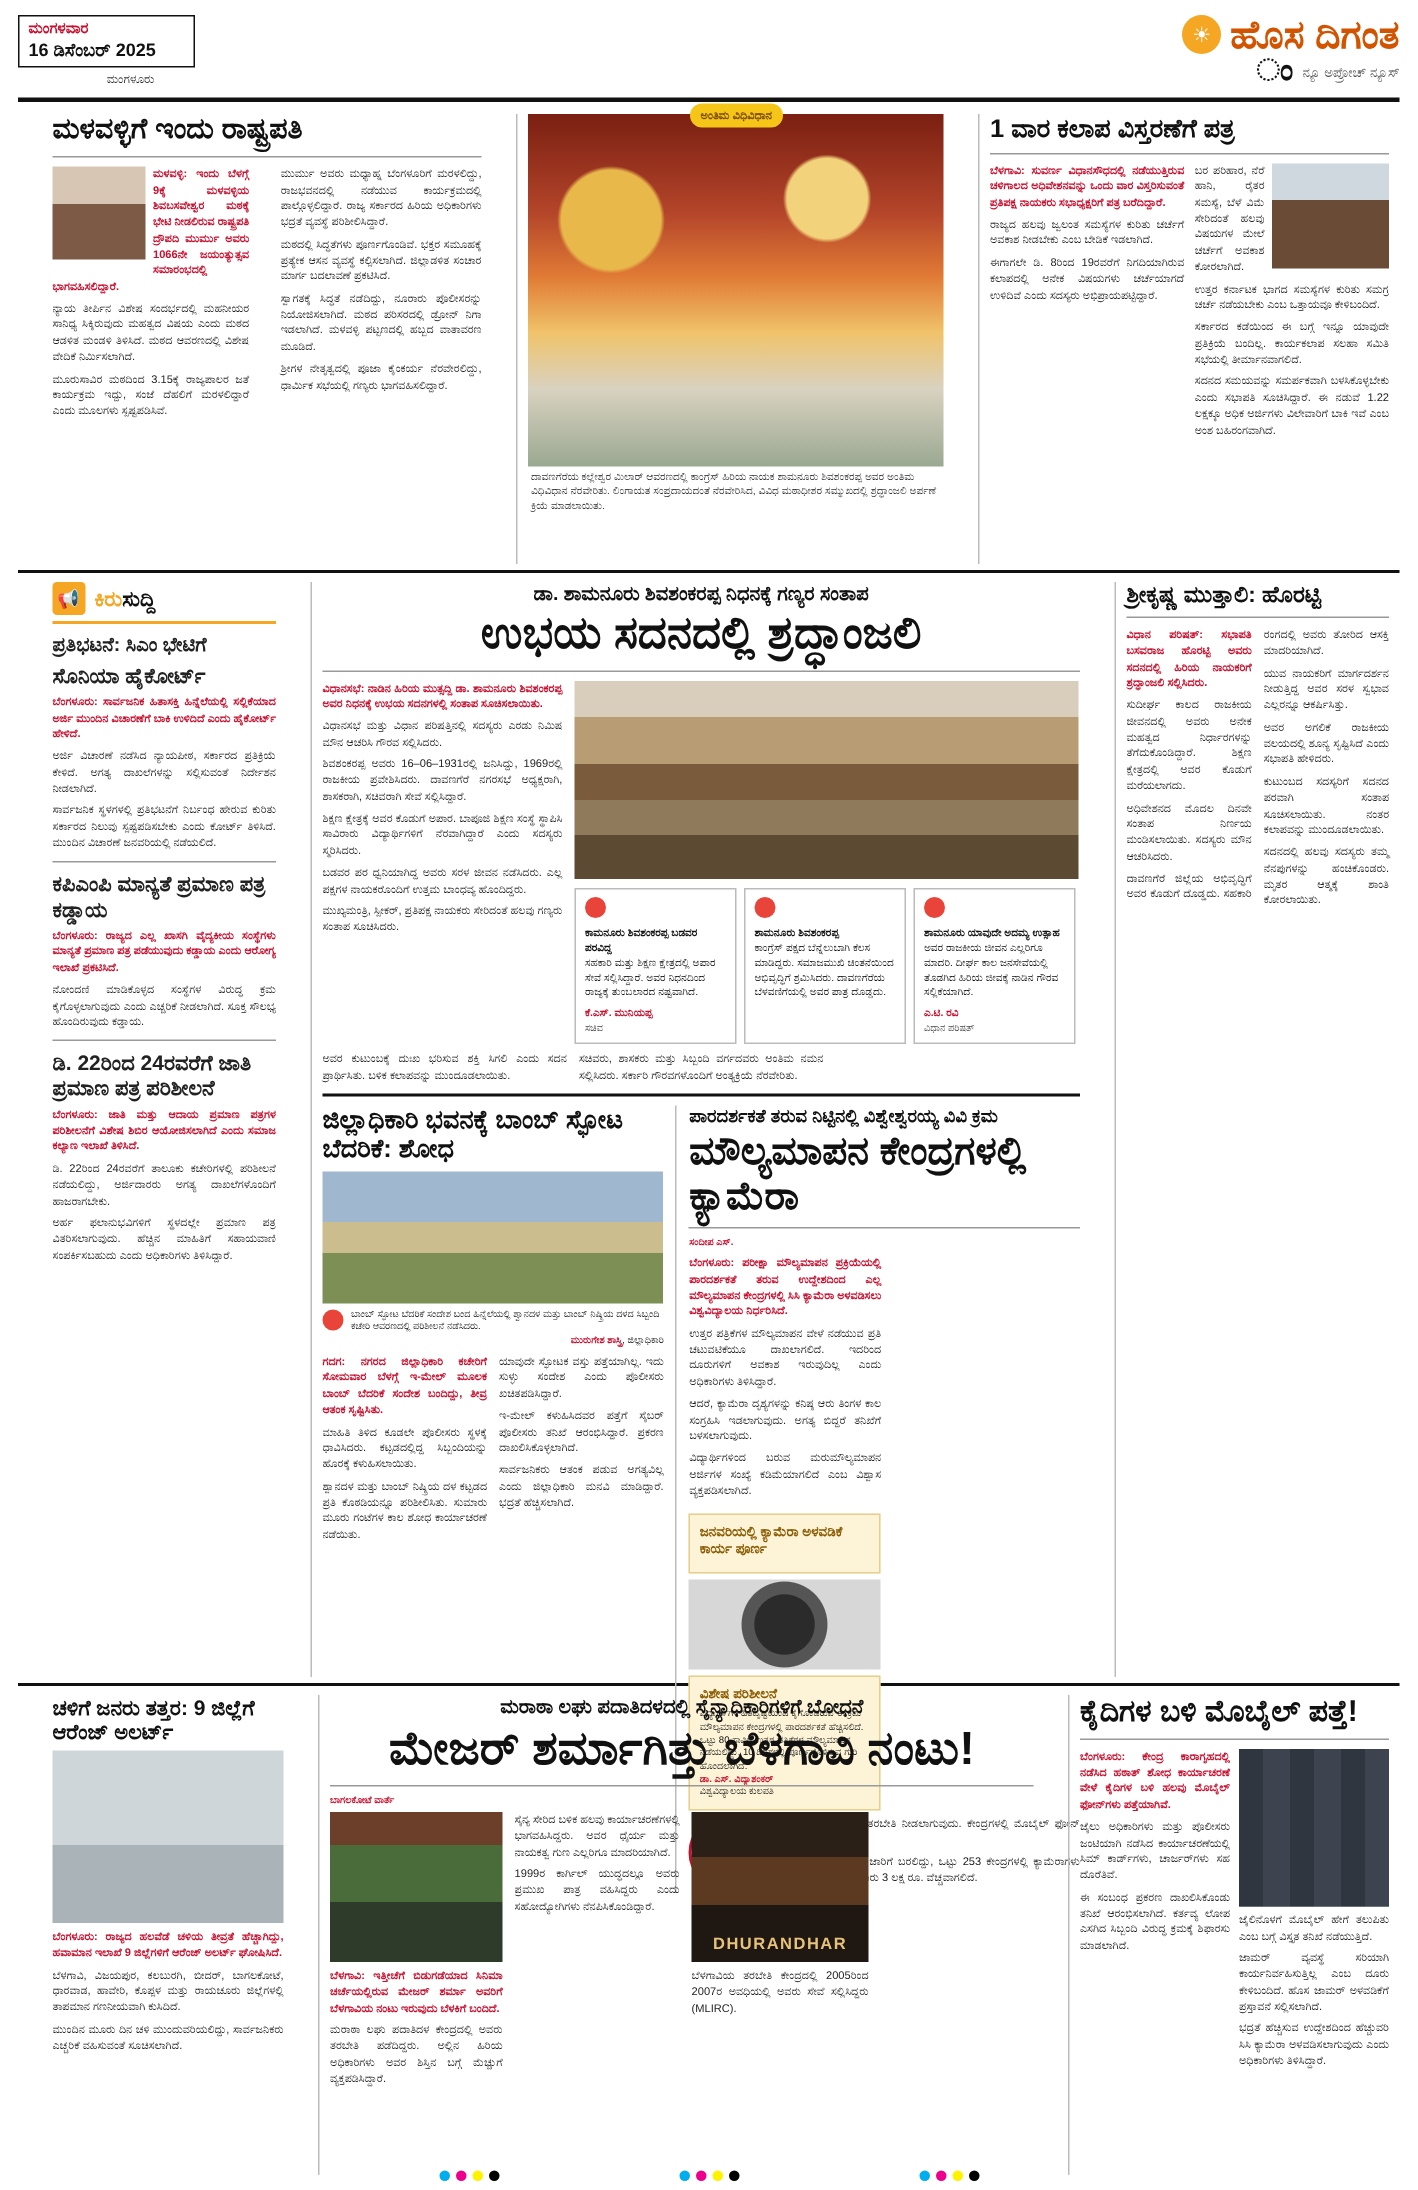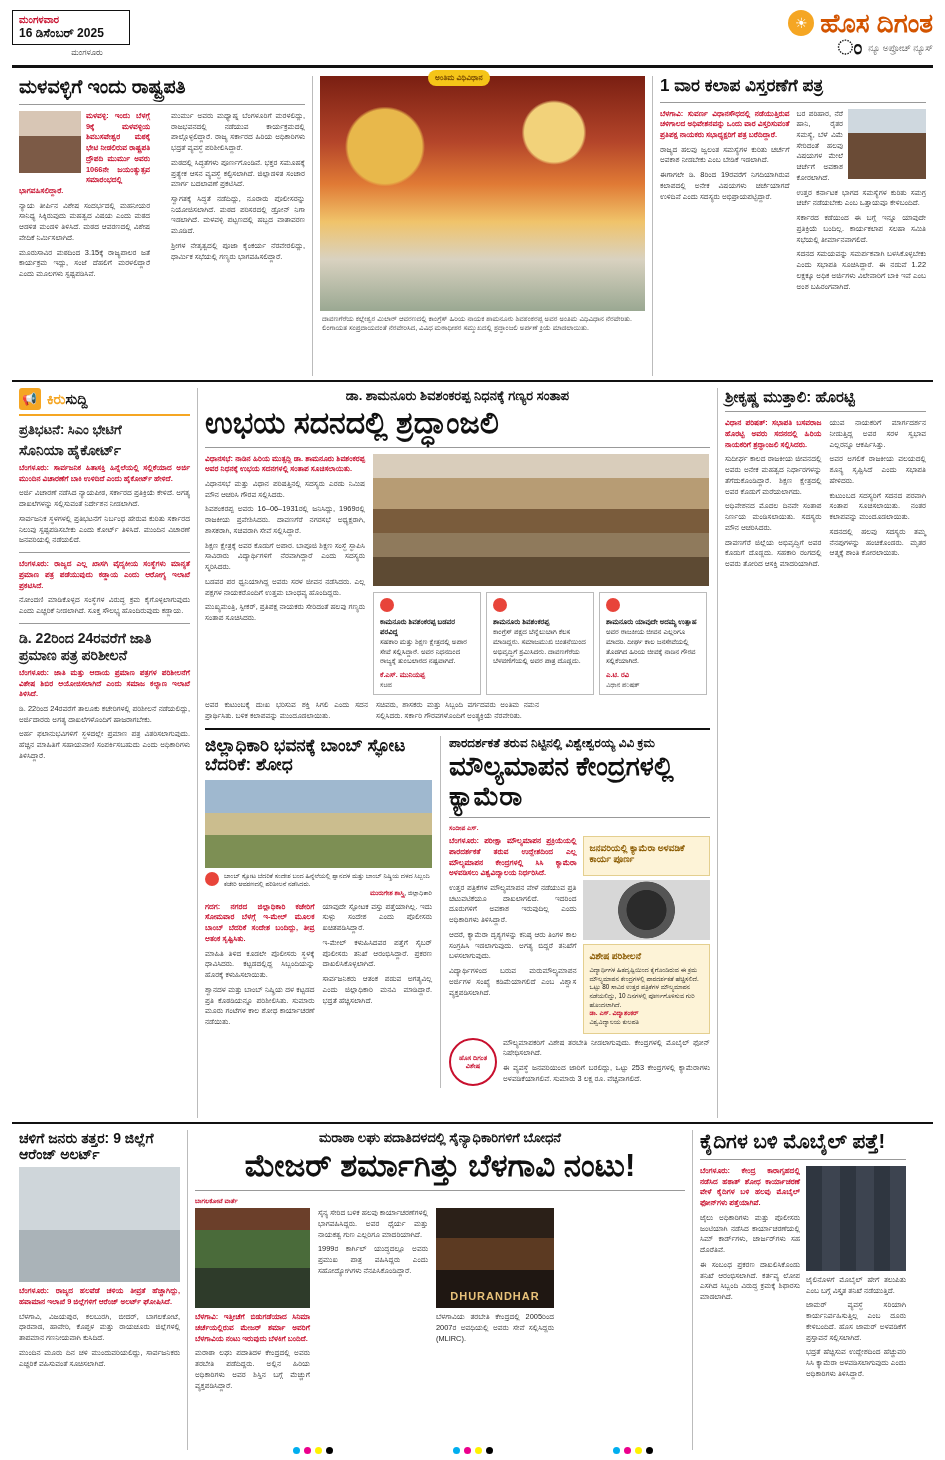--- a/index.html
+++ b/index.html
@@ -28,21 +28,21 @@
   .logo-mark { width:26px; height:26px; border-radius:50%; background:#f5a623;
                display:flex; align-items:center; justify-content:center; color:#fff; font-size:14px; }
   .logo-text { font-size:26px; font-weight:bold; color:#d35400; line-height:1; }
   .logo-sub { font-size:9px; color:#555; text-align:right; margin-top:2px; }
   .logo-kan { font-size:20px; font-weight:bold; color:#111; }
 
   
   .rule-h { border-top:1px solid #999; margin:6px 0; }
   .rule-h.dark { border-top:2px solid #111; }
   .row { display:flex; }
-  .col { padding: 0 7px; }
+  .col { padding: 0 7px; margin-left: 16px; }
   .vrule { border-left:1px solid #bbb; }
 
   h2.head { font-size:19px; font-weight:bold; line-height:1.15; margin:0 0 5px 0; }
   h2.head.big { font-size:26px; }
   h2.head.huge { font-size:30px; }
   h3.sub { font-size:13px; font-weight:bold; margin:0 0 4px 0; color:#222; }
 
   .body-text { font-size:7.4px; line-height:1.45; text-align:justify; color:#222; }
   .body-text p { margin:0 0 4px 0; }
   .lead { color:#c8102e; font-weight:bold; }
@@ -197,20 +197,21 @@
         <div class="body-text">
           <p><span class="lead">ಬೆಂಗಳೂರು: ಸಾರ್ವಜನಿಕ ಹಿತಾಸಕ್ತಿ ಹಿನ್ನೆಲೆಯಲ್ಲಿ ಸಲ್ಲಿಕೆಯಾದ ಅರ್ಜಿ ಮುಂದಿನ ವಿಚಾರಣೆಗೆ ಬಾಕಿ ಉಳಿದಿದೆ ಎಂದು ಹೈಕೋರ್ಟ್ ಹೇಳಿದೆ.</span></p>
           <p>ಅರ್ಜಿ ವಿಚಾರಣೆ ನಡೆಸಿದ ನ್ಯಾಯಪೀಠ, ಸರ್ಕಾರದ ಪ್ರತಿಕ್ರಿಯೆ ಕೇಳಿದೆ. ಅಗತ್ಯ ದಾಖಲೆಗಳನ್ನು ಸಲ್ಲಿಸುವಂತೆ ನಿರ್ದೇಶನ ನೀಡಲಾಗಿದೆ.</p>
           <p>ಸಾರ್ವಜನಿಕ ಸ್ಥಳಗಳಲ್ಲಿ ಪ್ರತಿಭಟನೆಗೆ ನಿರ್ಬಂಧ ಹೇರುವ ಕುರಿತು ಸರ್ಕಾರದ ನಿಲುವು ಸ್ಪಷ್ಟಪಡಿಸಬೇಕು ಎಂದು ಕೋರ್ಟ್ ತಿಳಿಸಿದೆ. ಮುಂದಿನ ವಿಚಾರಣೆ ಜನವರಿಯಲ್ಲಿ ನಡೆಯಲಿದೆ.</p>
         </div>
       </div>
 
       <div class="rule-h"></div>
 
       <div>
+        <h3 class="sub" style="font-size:14px;">ಕಪಿಎಂಪಿ ಮಾನ್ಯತೆ ಪ್ರಮಾಣ ಪತ್ರ ಕಡ್ಡಾಯ</h3>
         <div class="body-text">
           <p><span class="lead">ಬೆಂಗಳೂರು: ರಾಜ್ಯದ ಎಲ್ಲ ಖಾಸಗಿ ವೈದ್ಯಕೀಯ ಸಂಸ್ಥೆಗಳು ಮಾನ್ಯತೆ ಪ್ರಮಾಣ ಪತ್ರ ಪಡೆಯುವುದು ಕಡ್ಡಾಯ ಎಂದು ಆರೋಗ್ಯ ಇಲಾಖೆ ಪ್ರಕಟಿಸಿದೆ.</span></p>
           <p>ನೋಂದಣಿ ಮಾಡಿಕೊಳ್ಳದ ಸಂಸ್ಥೆಗಳ ವಿರುದ್ಧ ಕ್ರಮ ಕೈಗೊಳ್ಳಲಾಗುವುದು ಎಂದು ಎಚ್ಚರಿಕೆ ನೀಡಲಾಗಿದೆ. ಸೂಕ್ತ ಸೌಲಭ್ಯ ಹೊಂದಿರುವುದು ಕಡ್ಡಾಯ.</p>
         </div>
       </div>
 
       <div class="rule-h"></div>
 
       <div>
         <h3 class="sub" style="font-size:14px;">ಡಿ. 22ರಿಂದ 24ರವರೆಗೆ ಜಾತಿ ಪ್ರಮಾಣ ಪತ್ರ ಪರಿಶೀಲನೆ</h3>
@@ -219,21 +220,21 @@
           <p>ಡಿ. 22ರಿಂದ 24ರವರೆಗೆ ತಾಲೂಕು ಕಚೇರಿಗಳಲ್ಲಿ ಪರಿಶೀಲನೆ ನಡೆಯಲಿದ್ದು, ಅರ್ಜಿದಾರರು ಅಗತ್ಯ ದಾಖಲೆಗಳೊಂದಿಗೆ ಹಾಜರಾಗಬೇಕು.</p>
           <p>ಅರ್ಹ ಫಲಾನುಭವಿಗಳಿಗೆ ಸ್ಥಳದಲ್ಲೇ ಪ್ರಮಾಣ ಪತ್ರ ವಿತರಿಸಲಾಗುವುದು. ಹೆಚ್ಚಿನ ಮಾಹಿತಿಗೆ ಸಹಾಯವಾಣಿ ಸಂಪರ್ಕಿಸಬಹುದು ಎಂದು ಅಧಿಕಾರಿಗಳು ತಿಳಿಸಿದ್ದಾರೆ.</p>
         </div>
       </div>
     </div>
 
     <div class="col vrule" style="width:520px;">
 
       <div>
         <div style="text-align:center; font-size:13px; font-weight:bold;">ಡಾ. ಶಾಮನೂರು ಶಿವಶಂಕರಪ್ಪ ನಿಧನಕ್ಕೆ ಗಣ್ಯರ ಸಂತಾಪ</div>
-        <h2 class="head huge" style="text-align:left; margin-top:2px;">ಉಭಯ ಸದನದಲ್ಲಿ ಶ್ರದ್ಧಾಂಜಲಿ</h2>
+        <h2 class="head huge" style="text-align:center; margin-top:2px;">ಉಭಯ ಸದನದಲ್ಲಿ ಶ್ರದ್ಧಾಂಜಲಿ</h2>
         <div class="rule-h"></div>
 
         <div style="display:flex; gap:8px;">
           <div style="width:160px;" class="body-text">
             <p><span class="lead">ವಿಧಾನಸಭೆ: ನಾಡಿನ ಹಿರಿಯ ಮುತ್ಸದ್ದಿ ಡಾ. ಶಾಮನೂರು ಶಿವಶಂಕರಪ್ಪ ಅವರ ನಿಧನಕ್ಕೆ ಉಭಯ ಸದನಗಳಲ್ಲಿ ಸಂತಾಪ ಸೂಚಿಸಲಾಯಿತು.</span></p>
             <p>ವಿಧಾನಸಭೆ ಮತ್ತು ವಿಧಾನ ಪರಿಷತ್ತಿನಲ್ಲಿ ಸದಸ್ಯರು ಎರಡು ನಿಮಿಷ ಮೌನ ಆಚರಿಸಿ ಗೌರವ ಸಲ್ಲಿಸಿದರು.</p>
             <p>ಶಿವಶಂಕರಪ್ಪ ಅವರು 16–06–1931ರಲ್ಲಿ ಜನಿಸಿದ್ದು, 1969ರಲ್ಲಿ ರಾಜಕೀಯ ಪ್ರವೇಶಿಸಿದರು. ದಾವಣಗೆರೆ ನಗರಸಭೆ ಅಧ್ಯಕ್ಷರಾಗಿ, ಶಾಸಕರಾಗಿ, ಸಚಿವರಾಗಿ ಸೇವೆ ಸಲ್ಲಿಸಿದ್ದಾರೆ.</p>
             <p>ಶಿಕ್ಷಣ ಕ್ಷೇತ್ರಕ್ಕೆ ಅವರ ಕೊಡುಗೆ ಅಪಾರ. ಬಾಪೂಜಿ ಶಿಕ್ಷಣ ಸಂಸ್ಥೆ ಸ್ಥಾಪಿಸಿ ಸಾವಿರಾರು ವಿದ್ಯಾರ್ಥಿಗಳಿಗೆ ನೆರವಾಗಿದ್ದಾರೆ ಎಂದು ಸದಸ್ಯರು ಸ್ಮರಿಸಿದರು.</p>
             <p>ಬಡವರ ಪರ ಧ್ವನಿಯಾಗಿದ್ದ ಅವರು ಸರಳ ಜೀವನ ನಡೆಸಿದರು. ಎಲ್ಲ ಪಕ್ಷಗಳ ನಾಯಕರೊಂದಿಗೆ ಉತ್ತಮ ಬಾಂಧವ್ಯ ಹೊಂದಿದ್ದರು.</p>
             <p>ಮುಖ್ಯಮಂತ್ರಿ, ಸ್ಪೀಕರ್, ಪ್ರತಿಪಕ್ಷ ನಾಯಕರು ಸೇರಿದಂತೆ ಹಲವು ಗಣ್ಯರು ಸಂತಾಪ ಸೂಚಿಸಿದರು.</p>
@@ -293,21 +294,21 @@
             <p>ಇ-ಮೇಲ್ ಕಳುಹಿಸಿದವರ ಪತ್ತೆಗೆ ಸೈಬರ್ ಪೊಲೀಸರು ತನಿಖೆ ಆರಂಭಿಸಿದ್ದಾರೆ. ಪ್ರಕರಣ ದಾಖಲಿಸಿಕೊಳ್ಳಲಾಗಿದೆ.</p>
             <p>ಸಾರ್ವಜನಿಕರು ಆತಂಕ ಪಡುವ ಅಗತ್ಯವಿಲ್ಲ ಎಂದು ಜಿಲ್ಲಾಧಿಕಾರಿ ಮನವಿ ಮಾಡಿದ್ದಾರೆ. ಭದ್ರತೆ ಹೆಚ್ಚಿಸಲಾಗಿದೆ.</p>
           </div>
         </div>
 
         <div class="vrule" style="width:270px; padding-left:8px;">
           <div style="font-size:12px; font-weight:bold;">ಪಾರದರ್ಶಕತೆ ತರುವ ನಿಟ್ಟಿನಲ್ಲಿ ವಿಶ್ವೇಶ್ವರಯ್ಯ ವಿವಿ ಕ್ರಮ</div>
           <h2 class="head big" style="margin-top:2px;">ಮೌಲ್ಯಮಾಪನ ಕೇಂದ್ರಗಳಲ್ಲಿ ಕ್ಯಾಮೆರಾ</h2>
           <div class="rule-h"></div>
           <div class="tiny" style="color:#c8102e; font-weight:bold;">ಸಂದೀಪ ಎಸ್.</div>
-          <div style="display:flex; gap:6px; margin-top:3px;">
+          <div style="display:flex; gap:6px; margin-top:3px;flex-direction:column;">
             <div style="width:128px;" class="body-text">
               <p><span class="lead">ಬೆಂಗಳೂರು: ಪರೀಕ್ಷಾ ಮೌಲ್ಯಮಾಪನ ಪ್ರಕ್ರಿಯೆಯಲ್ಲಿ ಪಾರದರ್ಶಕತೆ ತರುವ ಉದ್ದೇಶದಿಂದ ಎಲ್ಲ ಮೌಲ್ಯಮಾಪನ ಕೇಂದ್ರಗಳಲ್ಲಿ ಸಿಸಿ ಕ್ಯಾಮೆರಾ ಅಳವಡಿಸಲು ವಿಶ್ವವಿದ್ಯಾಲಯ ನಿರ್ಧರಿಸಿದೆ.</span></p>
               <p>ಉತ್ತರ ಪತ್ರಿಕೆಗಳ ಮೌಲ್ಯಮಾಪನ ವೇಳೆ ನಡೆಯುವ ಪ್ರತಿ ಚಟುವಟಿಕೆಯೂ ದಾಖಲಾಗಲಿದೆ. ಇದರಿಂದ ದೂರುಗಳಿಗೆ ಅವಕಾಶ ಇರುವುದಿಲ್ಲ ಎಂದು ಅಧಿಕಾರಿಗಳು ತಿಳಿಸಿದ್ದಾರೆ.</p>
               <p>ಆದರೆ, ಕ್ಯಾಮೆರಾ ದೃಶ್ಯಗಳನ್ನು ಕನಿಷ್ಠ ಆರು ತಿಂಗಳ ಕಾಲ ಸಂಗ್ರಹಿಸಿ ಇಡಲಾಗುವುದು. ಅಗತ್ಯ ಬಿದ್ದರೆ ತನಿಖೆಗೆ ಬಳಸಲಾಗುವುದು.</p>
               <p>ವಿದ್ಯಾರ್ಥಿಗಳಿಂದ ಬರುವ ಮರುಮೌಲ್ಯಮಾಪನ ಅರ್ಜಿಗಳ ಸಂಖ್ಯೆ ಕಡಿಮೆಯಾಗಲಿದೆ ಎಂಬ ವಿಶ್ವಾಸ ವ್ಯಕ್ತಪಡಿಸಲಾಗಿದೆ.</p>
             </div>
             <div style="width:128px;">
               <div class="sidebox">
                 <h4>ಜನವರಿಯಲ್ಲಿ ಕ್ಯಾಮೆರಾ ಅಳವಡಿಕೆ ಕಾರ್ಯ ಪೂರ್ಣ</h4>
               </div>

